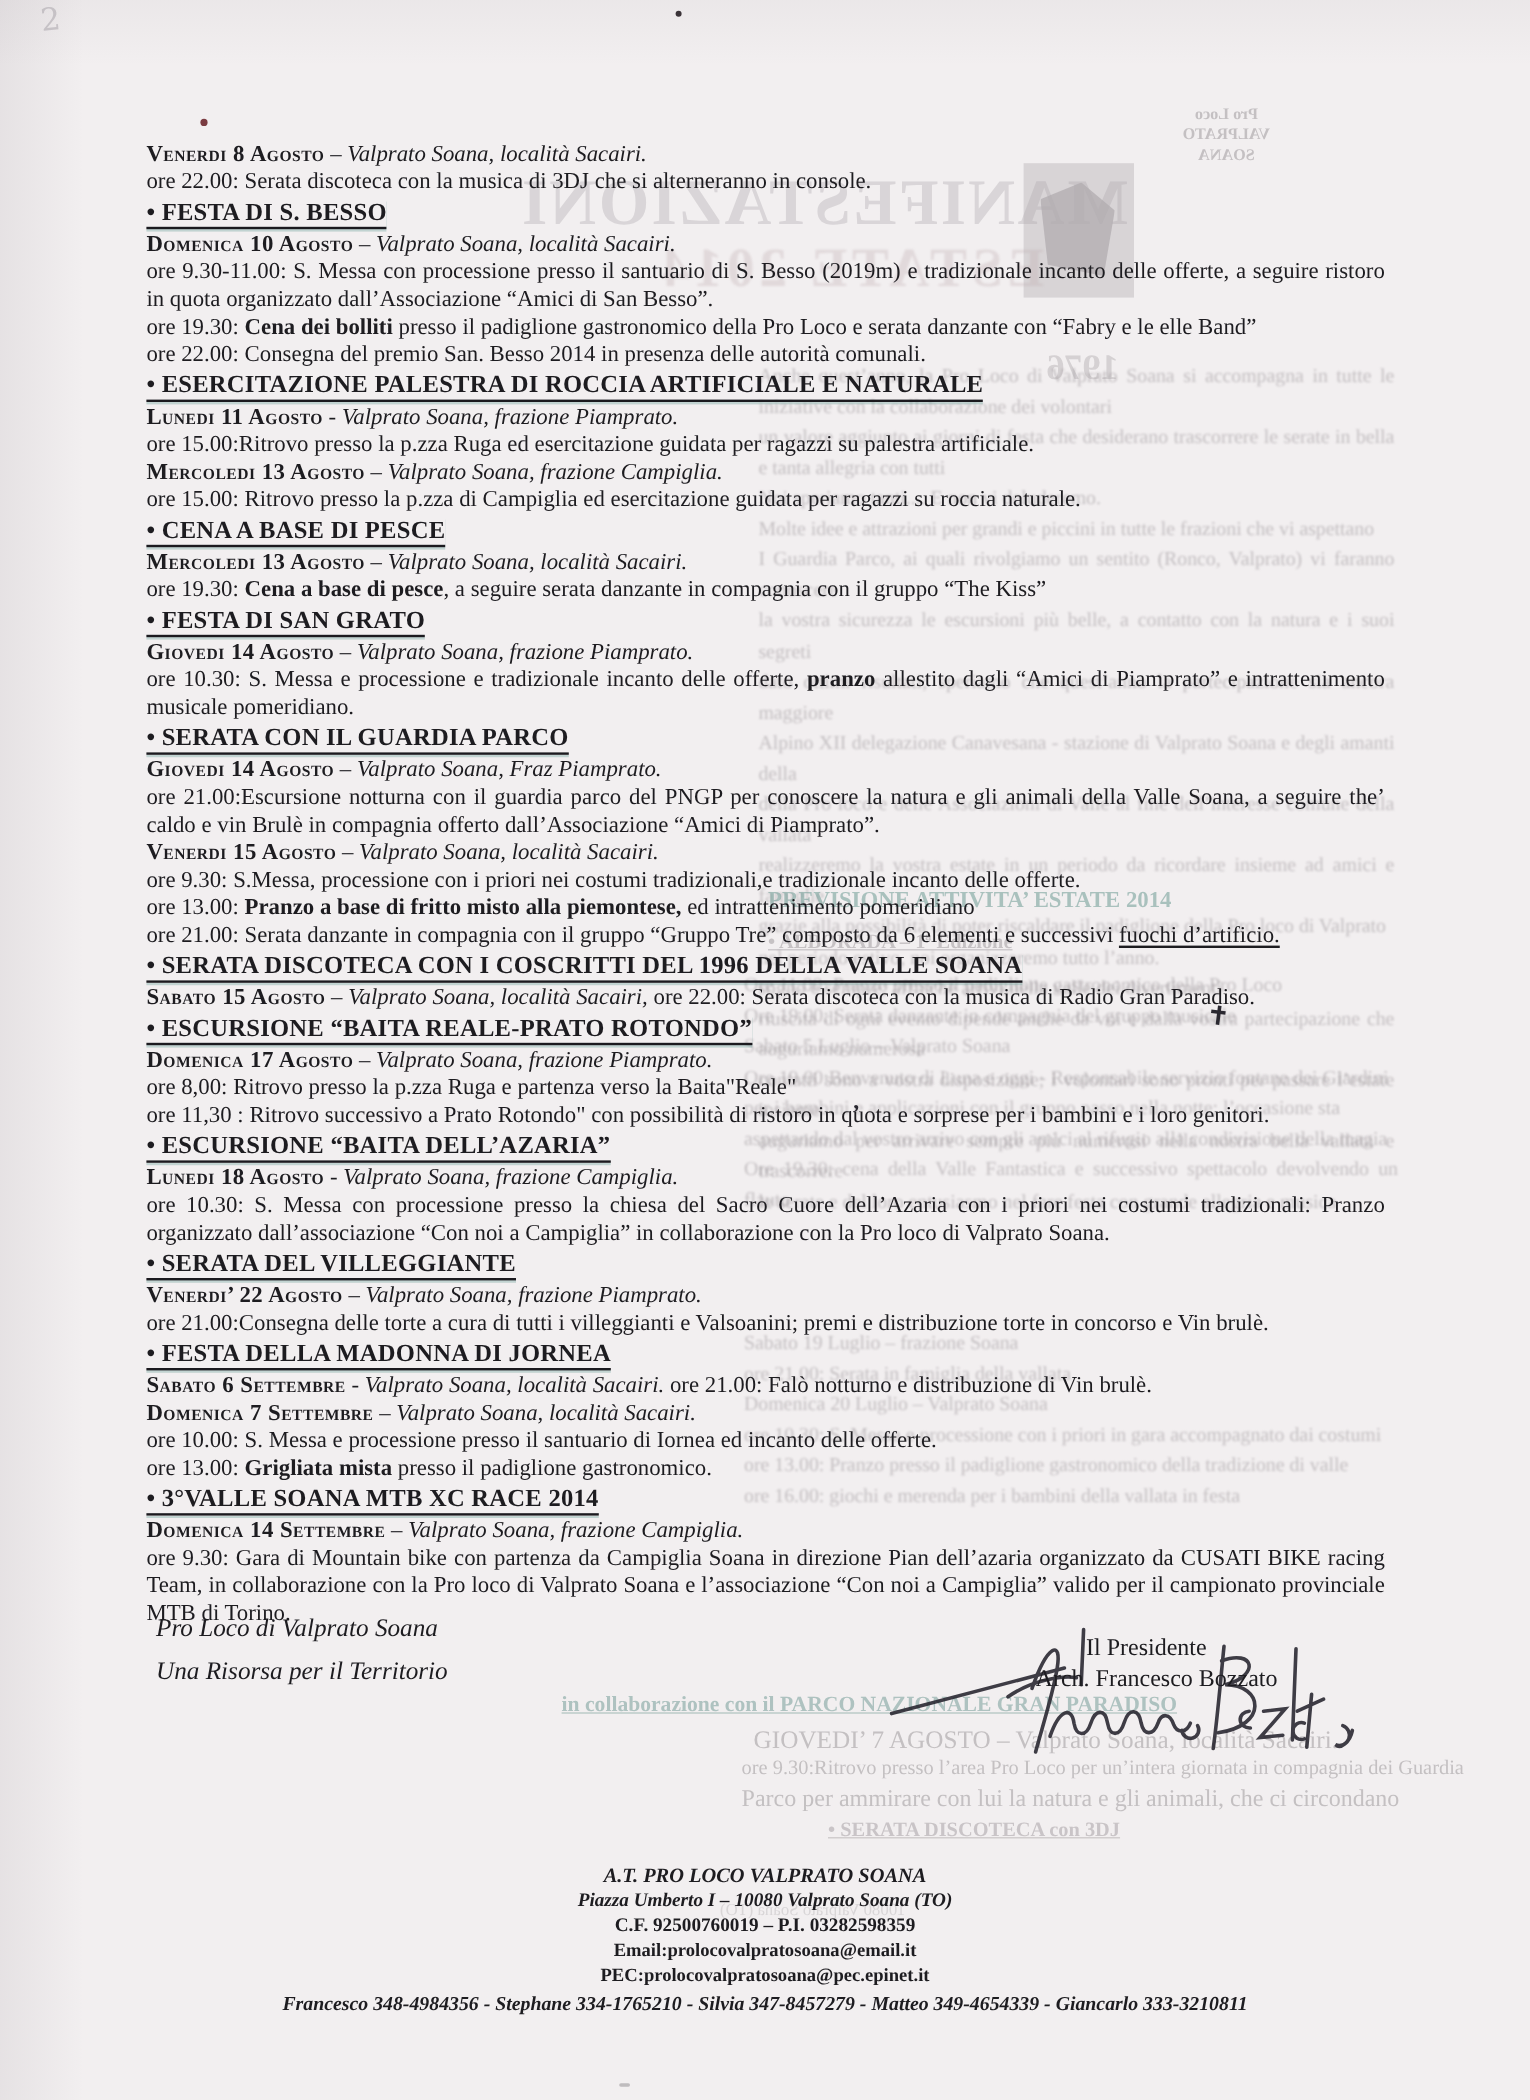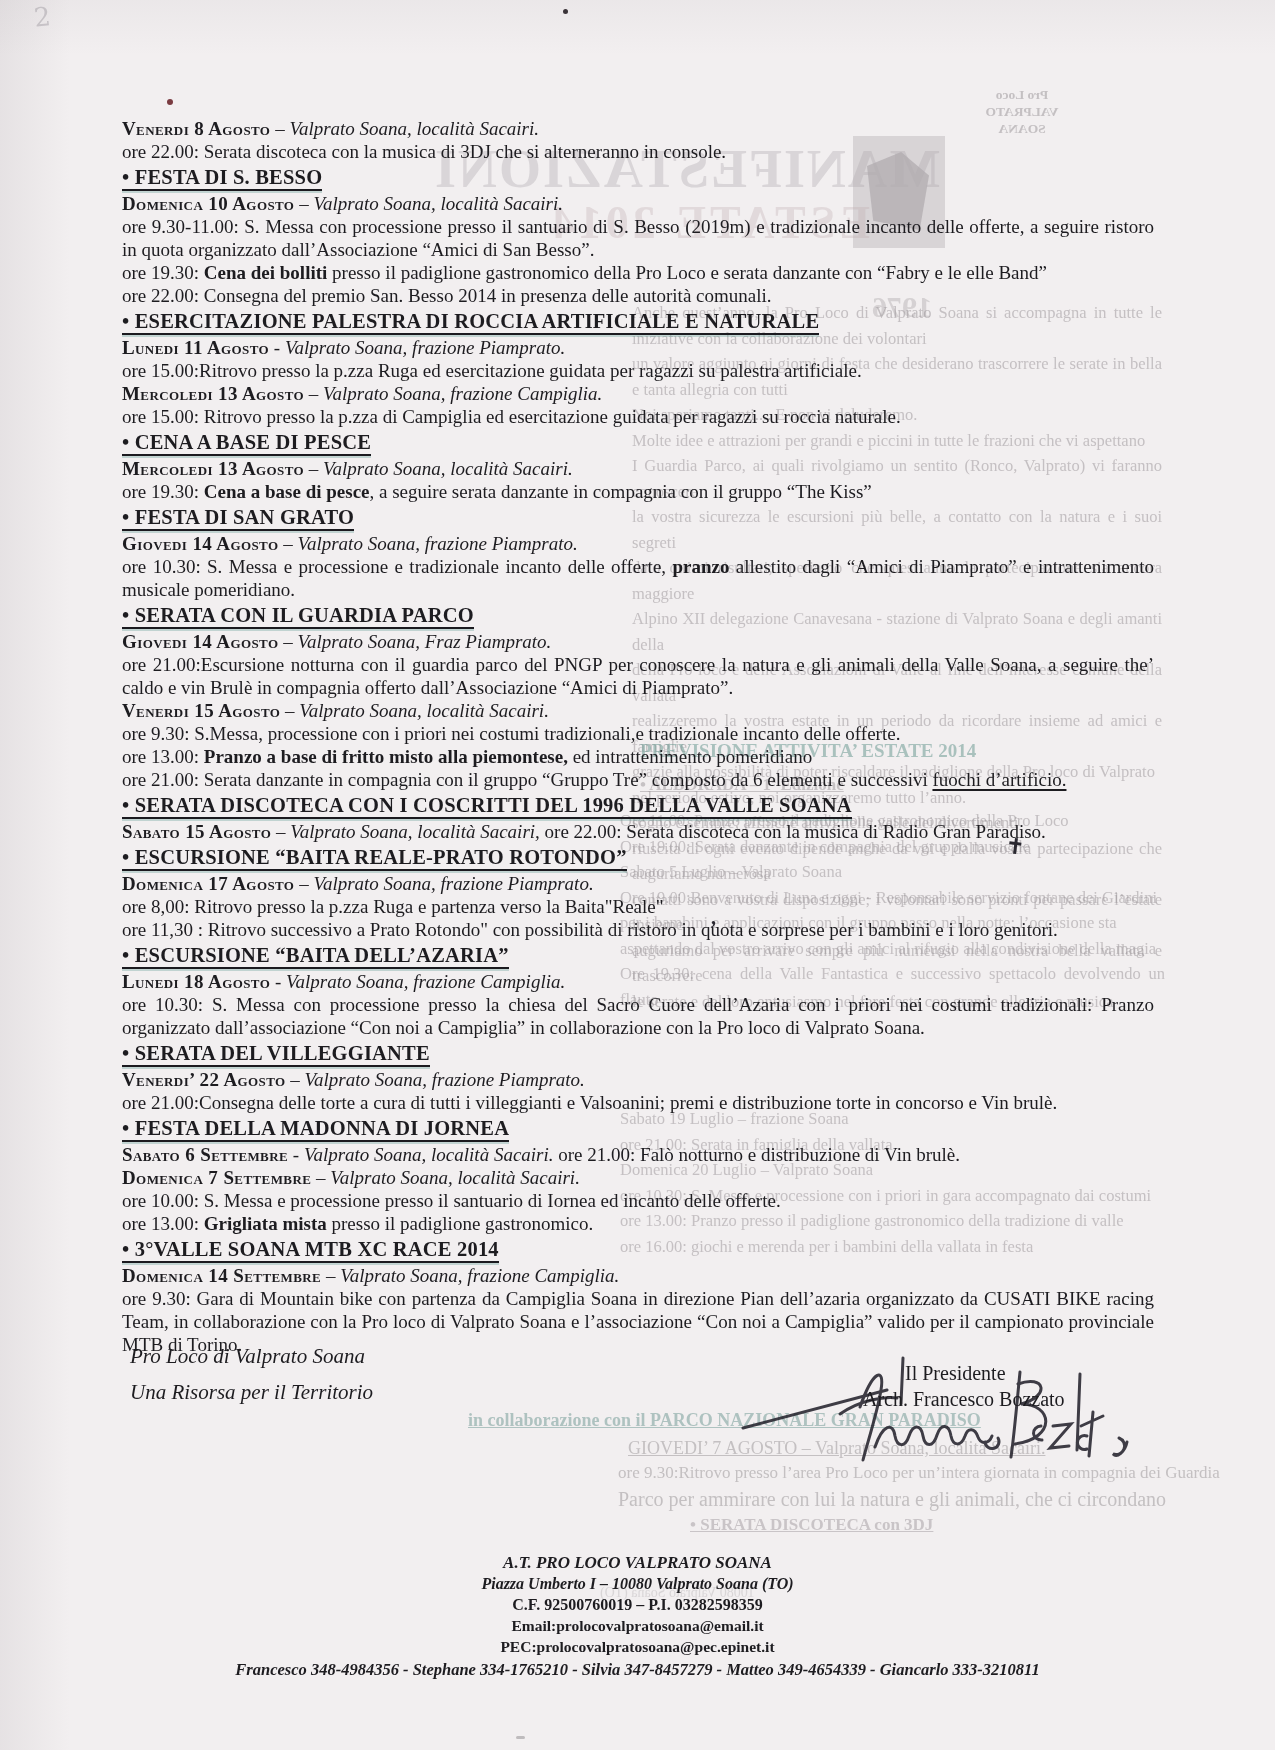--- a/index.html
+++ b/index.html
@@ -58,21 +58,21 @@
         color:rgba(152,146,150,.5);filter:blur(.7px);}
   .g-par1{left:632px;top:300px;width:530px;}
   .g-par2{left:620px;top:808px;width:545px;}
   .g-par3{left:620px;top:1106px;width:548px;}
   .g-prev{left:640px;top:740px;font-size:19px;font-weight:bold;
         color:rgba(110,155,147,.55);filter:blur(.4px);}
   .g-albo{left:640px;top:775px;font-size:17px;font-weight:bold;text-decoration:underline;
         color:rgba(150,145,148,.48);filter:blur(.5px);}
   .g-collab{left:468px;top:1410px;font-size:18px;font-weight:bold;text-decoration:underline;
         color:rgba(105,150,143,.5);filter:blur(.4px);}
-  .g-giov{left:628px;top:1438px;font-size:18px;color:rgba(150,145,148,.5);filter:blur(.5px);text-decoration:underline;}
+  .g-giov{left:628px;top:1438px;font-size:21px;color:rgba(150,145,148,.5);filter:blur(.5px);}
   .g-rit{left:618px;top:1463px;font-size:17px;color:rgba(150,145,148,.5);filter:blur(.5px);}
   .g-parco{left:618px;top:1488px;font-size:20px;color:rgba(150,145,148,.5);filter:blur(.5px);}
   .g-serata2{left:690px;top:1515px;font-size:17px;font-weight:bold;text-decoration:underline;
         color:rgba(150,145,148,.45);filter:blur(.5px);}
   .g-foot{left:600px;top:1585px;font-size:14px;color:rgba(160,155,158,.3);filter:blur(.6px);}
 
   
   .speck{position:absolute;border-radius:50%;z-index:7;}
   .sp-a{left:563px;top:9px;width:5px;height:5px;background:#3a3338;}
   .sp-b{left:167px;top:99px;width:6px;height:6px;background:#7a3b41;}

